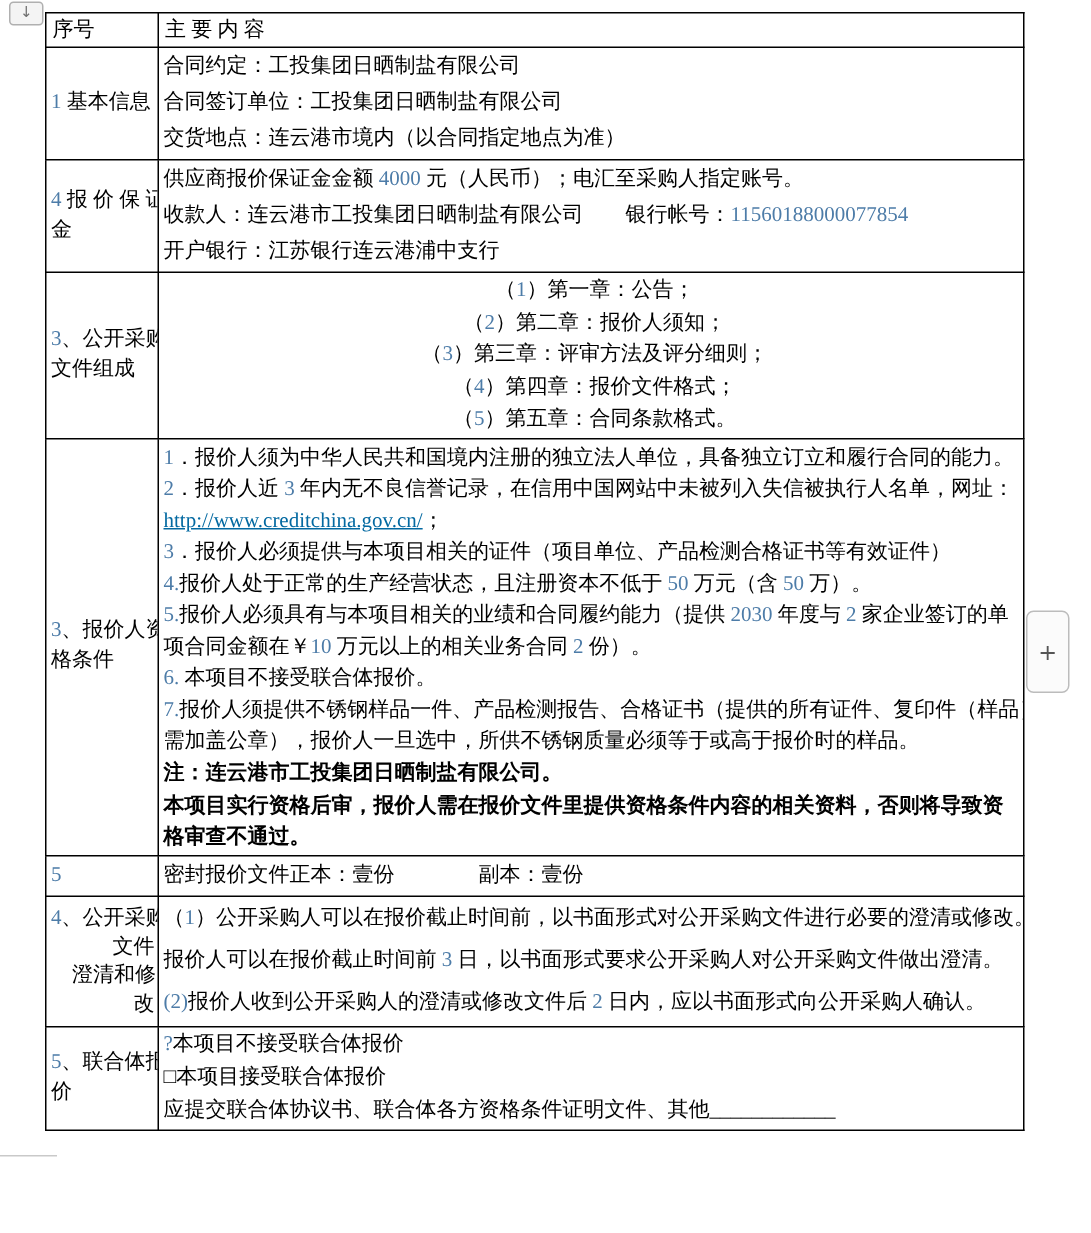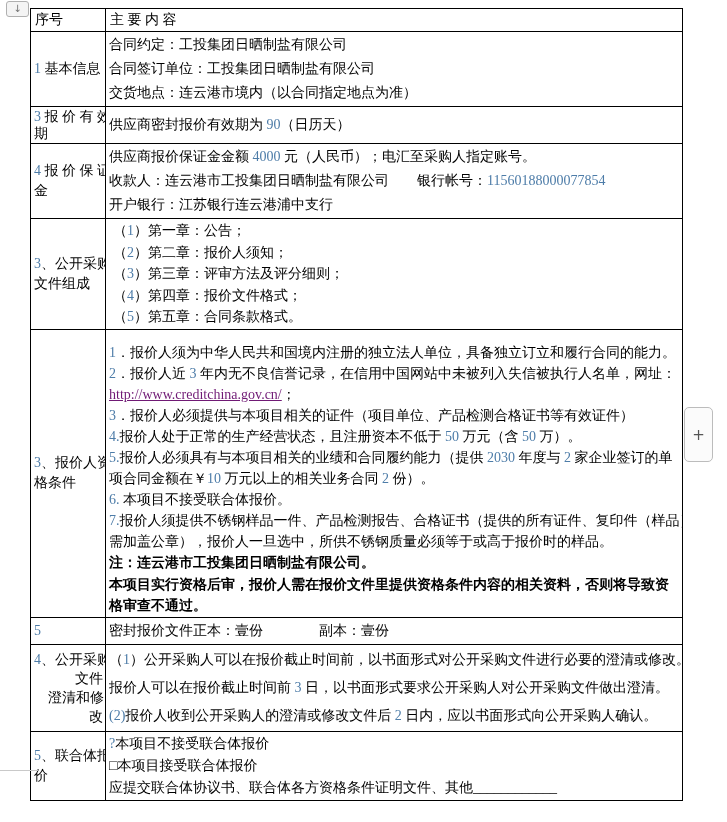--- a/index.html
+++ b/index.html
@@ -35,38 +35,38 @@
     vertical-align:middle;text-align:left;
     padding:1px 2px 1px 3px;
     overflow:hidden;
     margin-top:19px;
   }
   col.c1{width:75px;}
   .line{line-height:24px;white-space:nowrap;}
   .col-label .line{line-height:20px;white-space:nowrap;}
   .bold{font-weight:bold;}
   .accent{color:#4d7ca8;}
-  .link{color:#701a75;text-decoration:underline;cursor:pointer;}
+  .link{color:#0369a1;text-decoration:underline;cursor:pointer;}
 
   tr.row-h{height:23px;}
   tr.row-0{height:72px;}
   tr.row-1{height:52px;}
   tr.row-2{height:35px;}
   tr.row-3{height:72px;}
   tr.row-4{height:108px;}
   tr.row-5{height:275px;}
   tr.row-6{height:23px;}
   tr.row-7{height:87px;}
   tr.row-8{height:67px;}
 
   tr.row-2 .col-label .line{line-height:17px;}
-  tr.row-4 .col-content .line{line-height:21.5px;}
+  tr.row-4 .col-content .line{line-height:21.5px;text-align:center;}
   tr.row-4 .col-content{padding-left:7px;}
   tr.row-5 .col-content .line{line-height:21.1px;}
-  tr.row-5 .col-content{vertical-align:top;padding-top:12px;}
+  tr.row-5 .col-content{vertical-align:top;padding-top:2px;}
   tr.row-7 .col-content .line{line-height:28px;}
   tr.row-7 .col-label .line{line-height:19px;text-align:right;}
   tr.row-8 .col-content .line{line-height:22px;}
   tr.row-8 .col-content{vertical-align:top;padding-top:1px;}
   th{padding-left:4px !important;}
 </style>
 </head>
 <body>
 
 <div class="down-btn">
@@ -86,29 +86,20 @@
   </thead>
   <tbody id="tbody">
       <tr class="row-0">
         <td class="col-label">
           <div class="line"><span class="accent">1 </span><span>基本信息</span></div>
         </td>
         <td class="col-content">
           <div class="line"><span>合同约定：工投集团日晒制盐有限公司</span></div>
           <div class="line"><span>合同签订单位：工投集团日晒制盐有限公司</span></div>
           <div class="line"><span>交货地点：连云港市境内（以合同指定地点为准）</span></div>
-        </td>
-      </tr>
-      <tr class="row-2">
-        <td class="col-label">
-          <div class="line"><span class="accent">3 </span><span>报 价 有 效</span></div>
-          <div class="line"><span>期</span></div>
-        </td>
-        <td class="col-content">
-          <div class="line"><span>供应商密封报价有效期为 </span><span class="accent">90</span><span>（日历天）</span></div>
         </td>
       </tr>
       <tr class="row-3">
         <td class="col-label">
           <div class="line"><span class="accent">4 </span><span>报 价 保 证</span></div>
           <div class="line"><span>金</span></div>
         </td>
         <td class="col-content">
           <div class="line"><span>供应商报价保证金金额 </span><span class="accent">4000</span><span> 元（人民币）；电汇至采购人指定账号。</span></div>
           <div class="line"><span>收款人：连云港市工投集团日晒制盐有限公司　　银行帐号：</span><span class="accent">11560188000077854</span></div>

